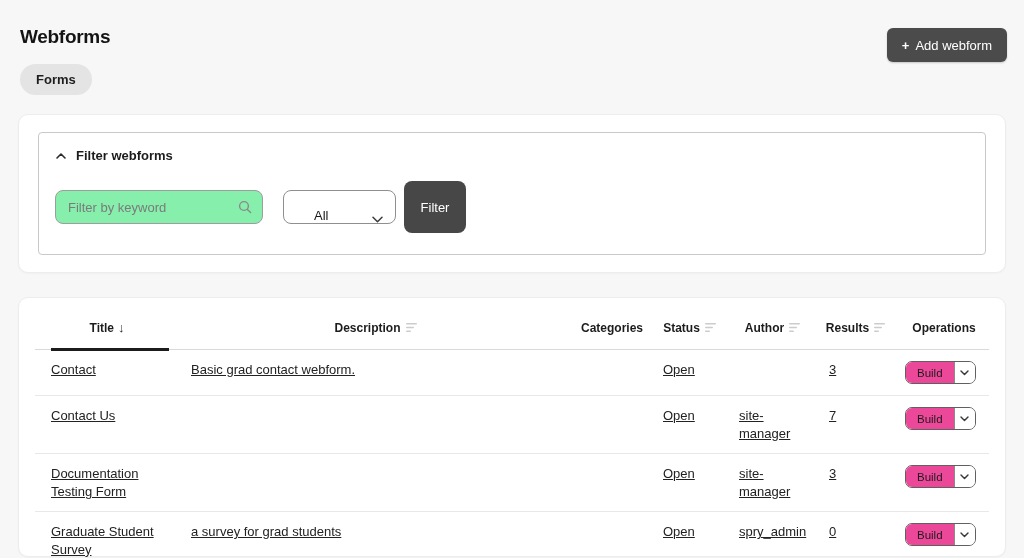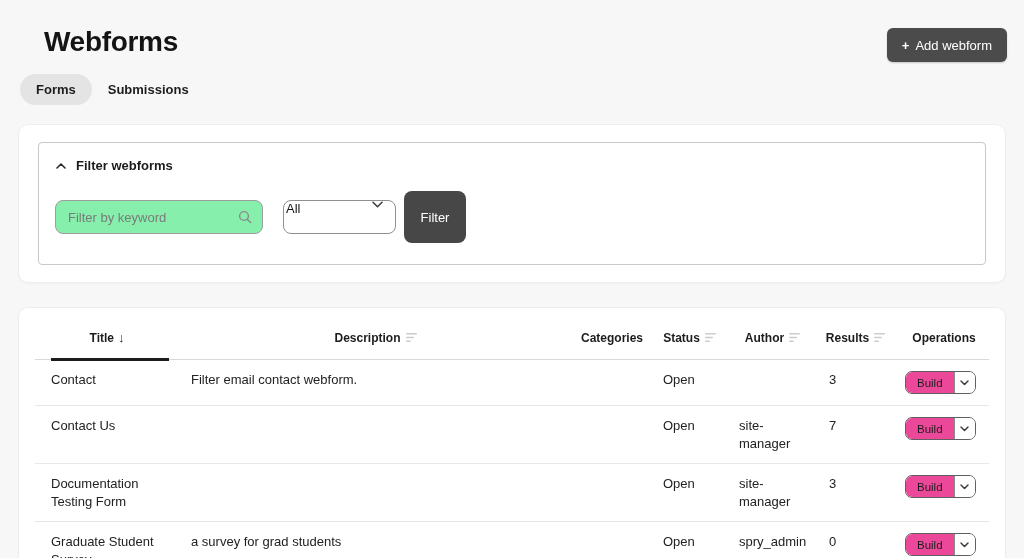--- a/index.html
+++ b/index.html
@@ -6,21 +6,21 @@
   html,body { width:1024px; height:558px; overflow:hidden; }
   body {
     font-family:"Liberation Sans", sans-serif;
     background:#f7f7f7;
     color:#1b1b1b;
     position:relative;
   }
 
   
   .page-header { padding:26px 18px 0 20px; position:relative; }
-  .page-title { font-size:28px; font-weight:700; letter-spacing:-0.3px; color:#141414;margin-left:24px; }
+  .page-title { font-size:19px; font-weight:700; letter-spacing:-0.3px; color:#141414; }
   .add-btn {
     position:absolute; top:28px; right:17px;
     display:inline-flex; align-items:center; gap:6px;
     background:#4b4b4b; color:#fff; border:none; border-radius:6px;
     height:34px; padding:0 15px; font-size:13px; font-weight:500; cursor:pointer;
     font-family:"Liberation Sans", sans-serif;
     box-shadow:0 1px 2px rgba(0,0,0,.2);
   }
   .add-btn .plus { font-size:13px; font-weight:700; }
 
@@ -55,22 +55,22 @@
     width:208px; height:34px; border:1px solid #9d9d9d; border-radius:8px;
     padding:0 20px 0 12px; font-size:13px; color:#1b1b1b; background:#86efac;
     font-family:"Liberation Sans", sans-serif; outline:none;
   }
   .keyword-input::placeholder { color:#7b7b7b; }
   .search-icon { position:absolute; right:10px; top:9px; width:16px; height:16px; }
 
   .select {
     width:113px; height:34px; margin-left:20px;
     border:1px solid #8f8f8f; border-radius:8px; background:#fff;
-    display:flex; align-items:flex-start; justify-content:space-between;
-    padding:0 12px 0 2px; font-size:13px; color:#161616; cursor:pointer;
+    display:flex; align-items:flex-end; justify-content:space-between;
+    padding:0 12px 0 30px; font-size:13px; color:#161616; cursor:pointer;
   }
   .filter-btn {
     margin-left:8px; width:62px; height:52px;
     background:#474747; color:#fff; border:none; border-radius:8px;
     font-size:13px; font-weight:500; cursor:pointer;
     font-family:"Liberation Sans", sans-serif;
   }
 
   
   table { width:100%; border-collapse:collapse; table-layout:fixed; }
@@ -78,21 +78,21 @@
     text-align:left; font-size:12px; font-weight:700; color:#1c1c1c;
     padding:10px 6px 14px 16px; border-bottom:1px solid #d9d9d9;
     vertical-align:middle; position:relative;
   }
   .th-inner { display:flex; align-items:center; justify-content:center; gap:4px; }
   .sort-underline { position:absolute; left:16px; right:6px; bottom:-2px; height:3px; background:#1c1c1c; }
   .sort-arrow { font-size:13px; font-weight:400; color:#2a2a2a; padding-right:6px; }
   .sort-lines { width:13px; height:11px; flex:0 0 auto; }
   td {
     font-size:13px; color:#222; padding:11px 6px 11px 16px;
-    border-bottom:1px solid #e8e8e8; vertical-align:top; line-height:1.35;
+    border-bottom:1px solid #e8e8e8; vertical-align:top; line-height:1.35;text-decoration:underline;
   }
   td.title-cell { cursor:pointer; }
 
   
   .build-btn {
     display:inline-flex; align-items:stretch; background:#fff;
     border:1.5px solid #606060; border-radius:7px; overflow:hidden; cursor:pointer; height:23px;
   }
   .build-main {
     font-size:11.5px; color:#1c1c1c; display:flex; align-items:center;
@@ -111,21 +111,20 @@
 <div class="page-header">
   <div class="page-title">Webforms</div>
   <button class="add-btn">
     <span class="plus">+</span>
     <span>Add webform</span>
   </button>
 </div>
 
 <div class="tabs">
   <div class="tab active">Forms</div>
-  <div class="tab">Submissions</div>
 </div>
 
 <div class="panel filter-panel">
   <div class="details-box">
     <div class="details-summary">
       <svg class="chev-up" viewBox="0 0 12 12" fill="none">
         <path d="M2 8 L6 4 L10 8" stroke="#2a2a2a" stroke-width="1.6" stroke-linecap="round" stroke-linejoin="round"></path>
       </svg>
       <span class="summary-label">Filter webforms</span>
     </div>
@@ -216,21 +215,21 @@
         <th>
           <div class="th-inner">
             <span>Operations</span>
           </div>
         </th>
       </tr>
     </thead>
     <tbody>
       <tr>
         <td class="title-cell">Contact</td>
-        <td>Filter email contact webform.</td>
+        <td>Basic grad contact webform.</td>
         <td></td>
         <td>Open</td>
         <td></td>
         <td>3</td>
         <td>
           <span class="build-btn">
             <button class="build-main">Build</button>
             <button class="build-toggle">
               <svg class="chev-down-sm" viewBox="0 0 9 6" fill="none">
                 <path d="M1 1 L4.5 4.6 L8 1" stroke="#3a3a3a" stroke-width="1.4" stroke-linecap="round" stroke-linejoin="round"></path>

